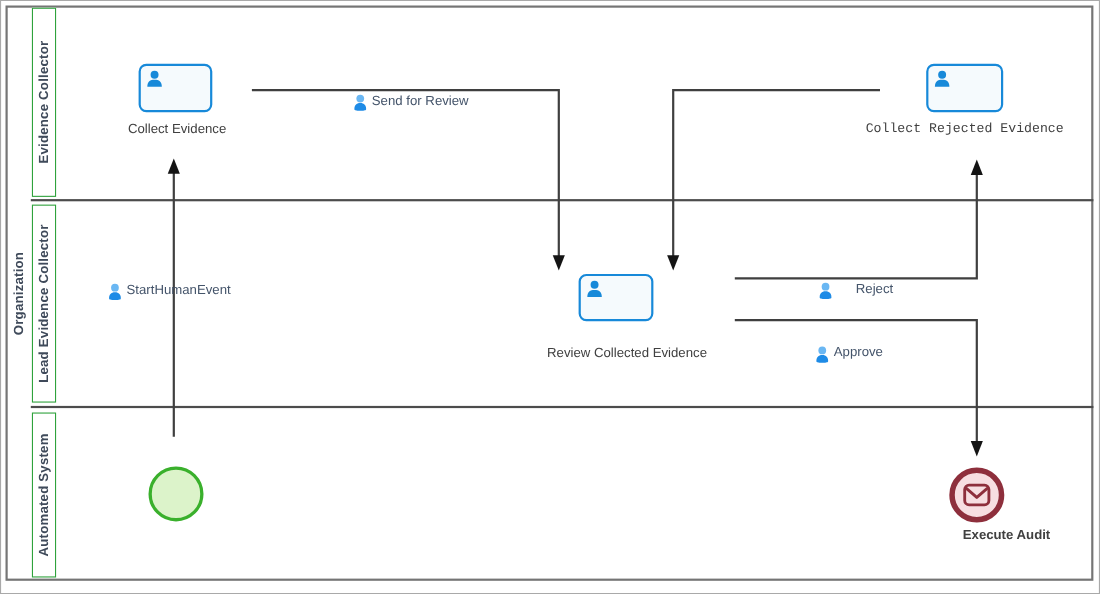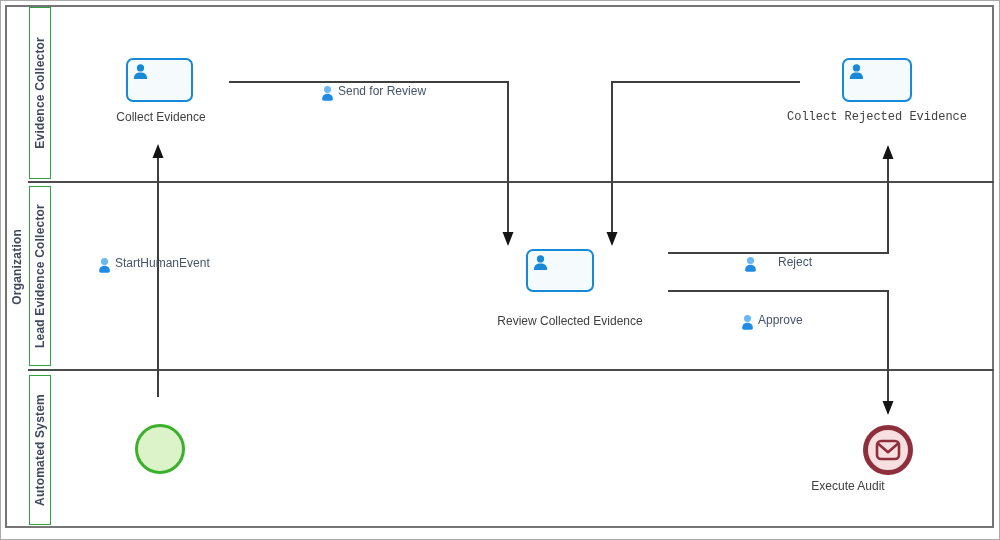--- a/index.html
+++ b/index.html
@@ -134,21 +134,21 @@
   <div class="lbl center" style="left:570px;top:314px;" data-interactable="false">Review Collected Evidence</div>
 
   <div class="event-start" data-interactable="true"></div>
 
   <div class="event-end" data-interactable="true">
     <svg width="28" height="26" viewBox="0 0 28 26" data-interactable="false">
       <rect x="3" y="4" width="22" height="18" rx="4" fill="none" stroke="#8e2f3c" stroke-width="2.6"></rect>
       <path d="M4.5 7 L14 15.2 L23.5 7" fill="none" stroke="#8e2f3c" stroke-width="2.6" stroke-linejoin="round" stroke-linecap="round"></path>
     </svg>
   </div>
-  <div class="lbl center" style="left:848px;top:479px;" data-interactable="false">Execute Audit</div>
+  <div class="lbl center" style="left:915px;top:479px;font-weight:bold;" data-interactable="false">Execute Audit</div>
 
   <div class="flow-lbl" style="left:98px;top:256px;" data-interactable="false">
     <svg width="13" height="16" viewBox="0 0 12 15" data-interactable="false">
       <circle cx="6" cy="4.3" r="3.3" fill="#6ab7f3"></circle>
       <path d="M6 8.2 C2.6 8.2 1 10.4 1 13.1 L1 13.5 C1 14.3 2.2 14.8 6 14.8 C9.8 14.8 11 14.3 11 13.5 L11 13.1 C11 10.4 9.4 8.2 6 8.2 Z" fill="#1e8be6"></path>
     </svg>
     <span data-interactable="false">StartHumanEvent</span>
   </div>
 
   <div class="flow-lbl" style="left:321px;top:84px;" data-interactable="false">

